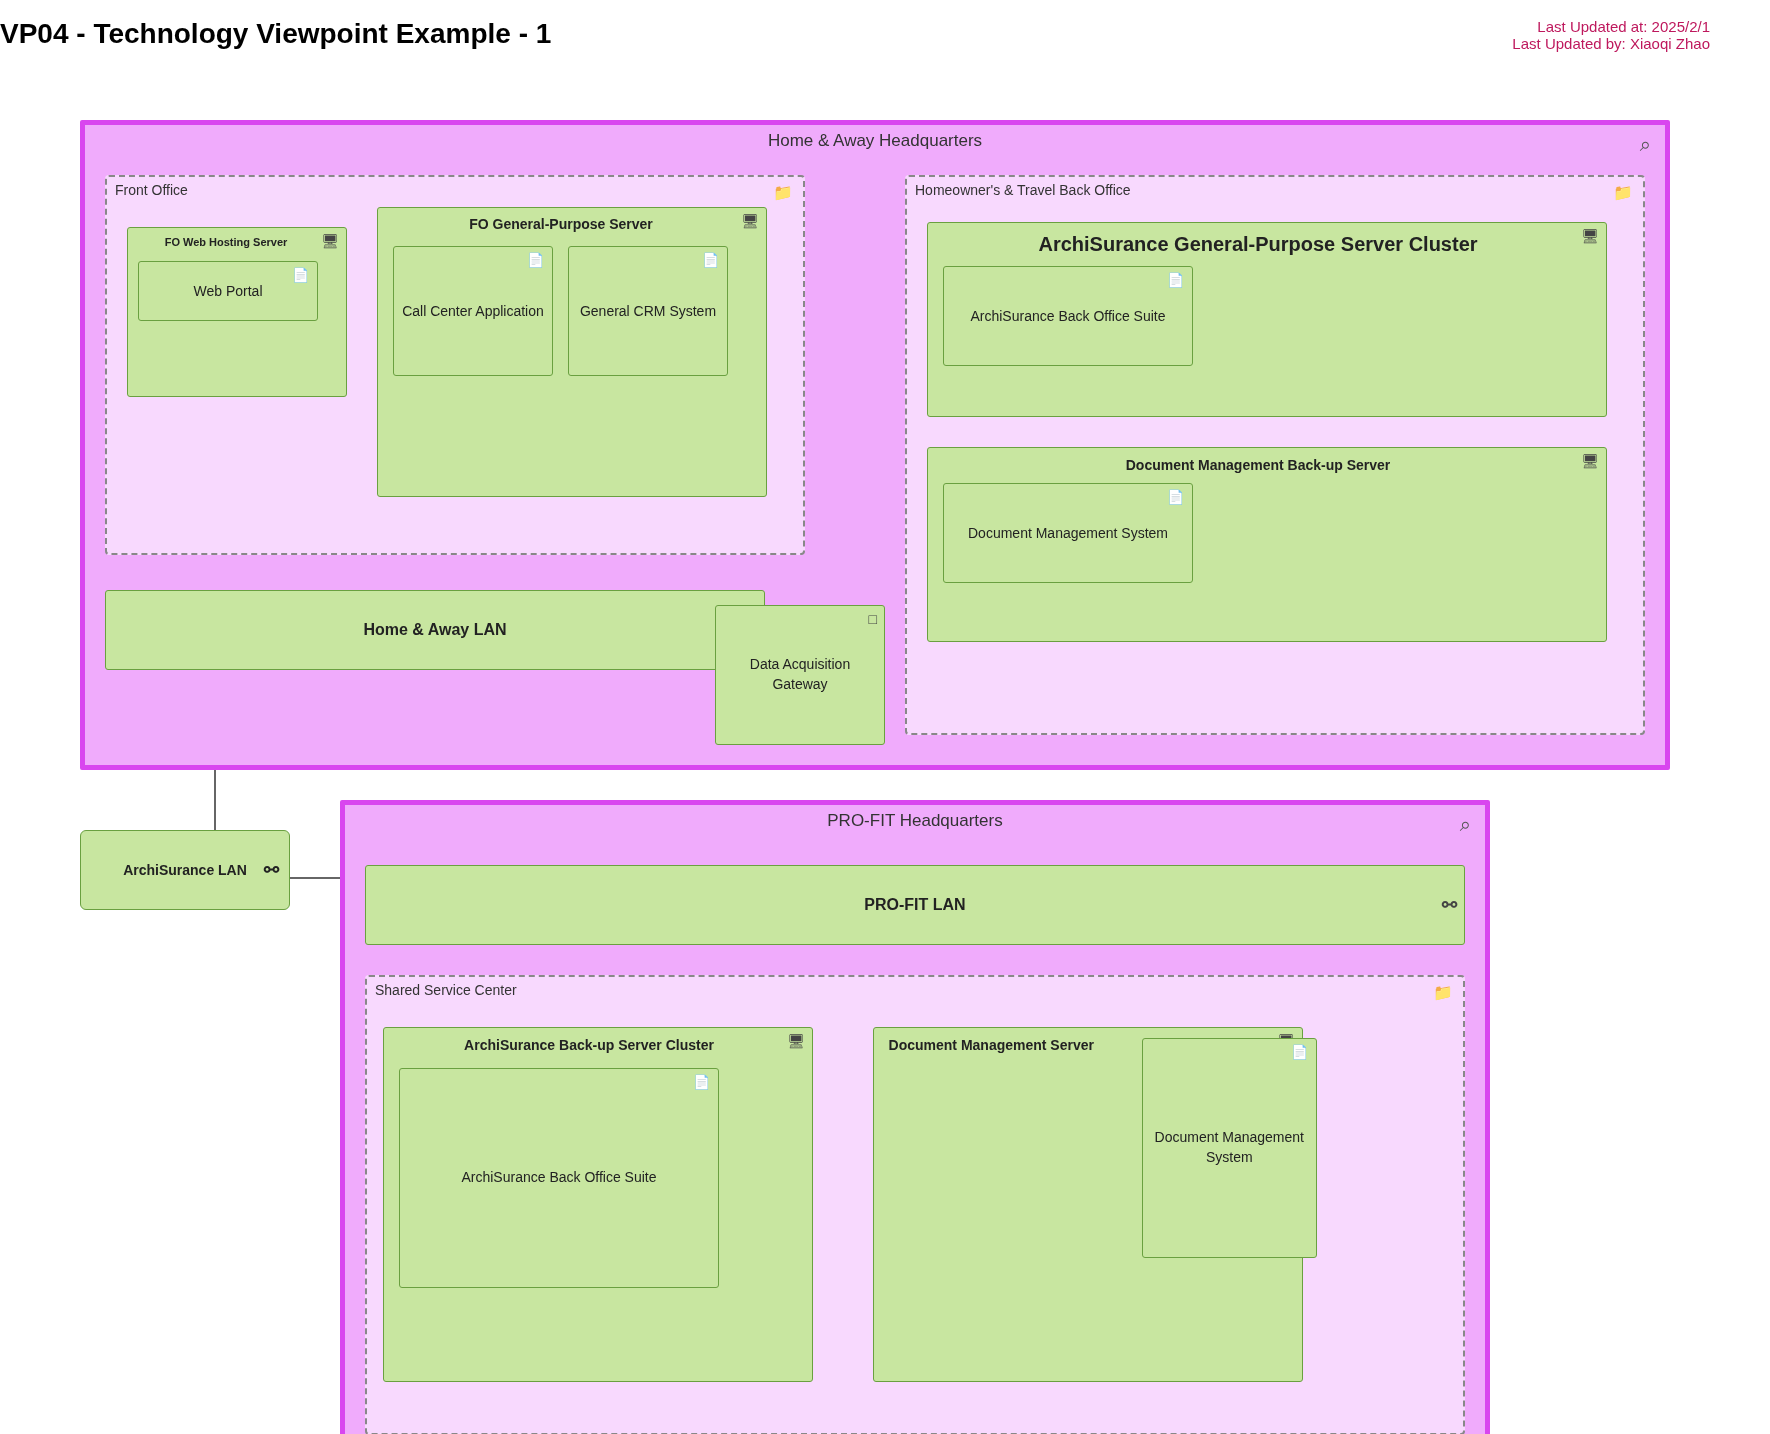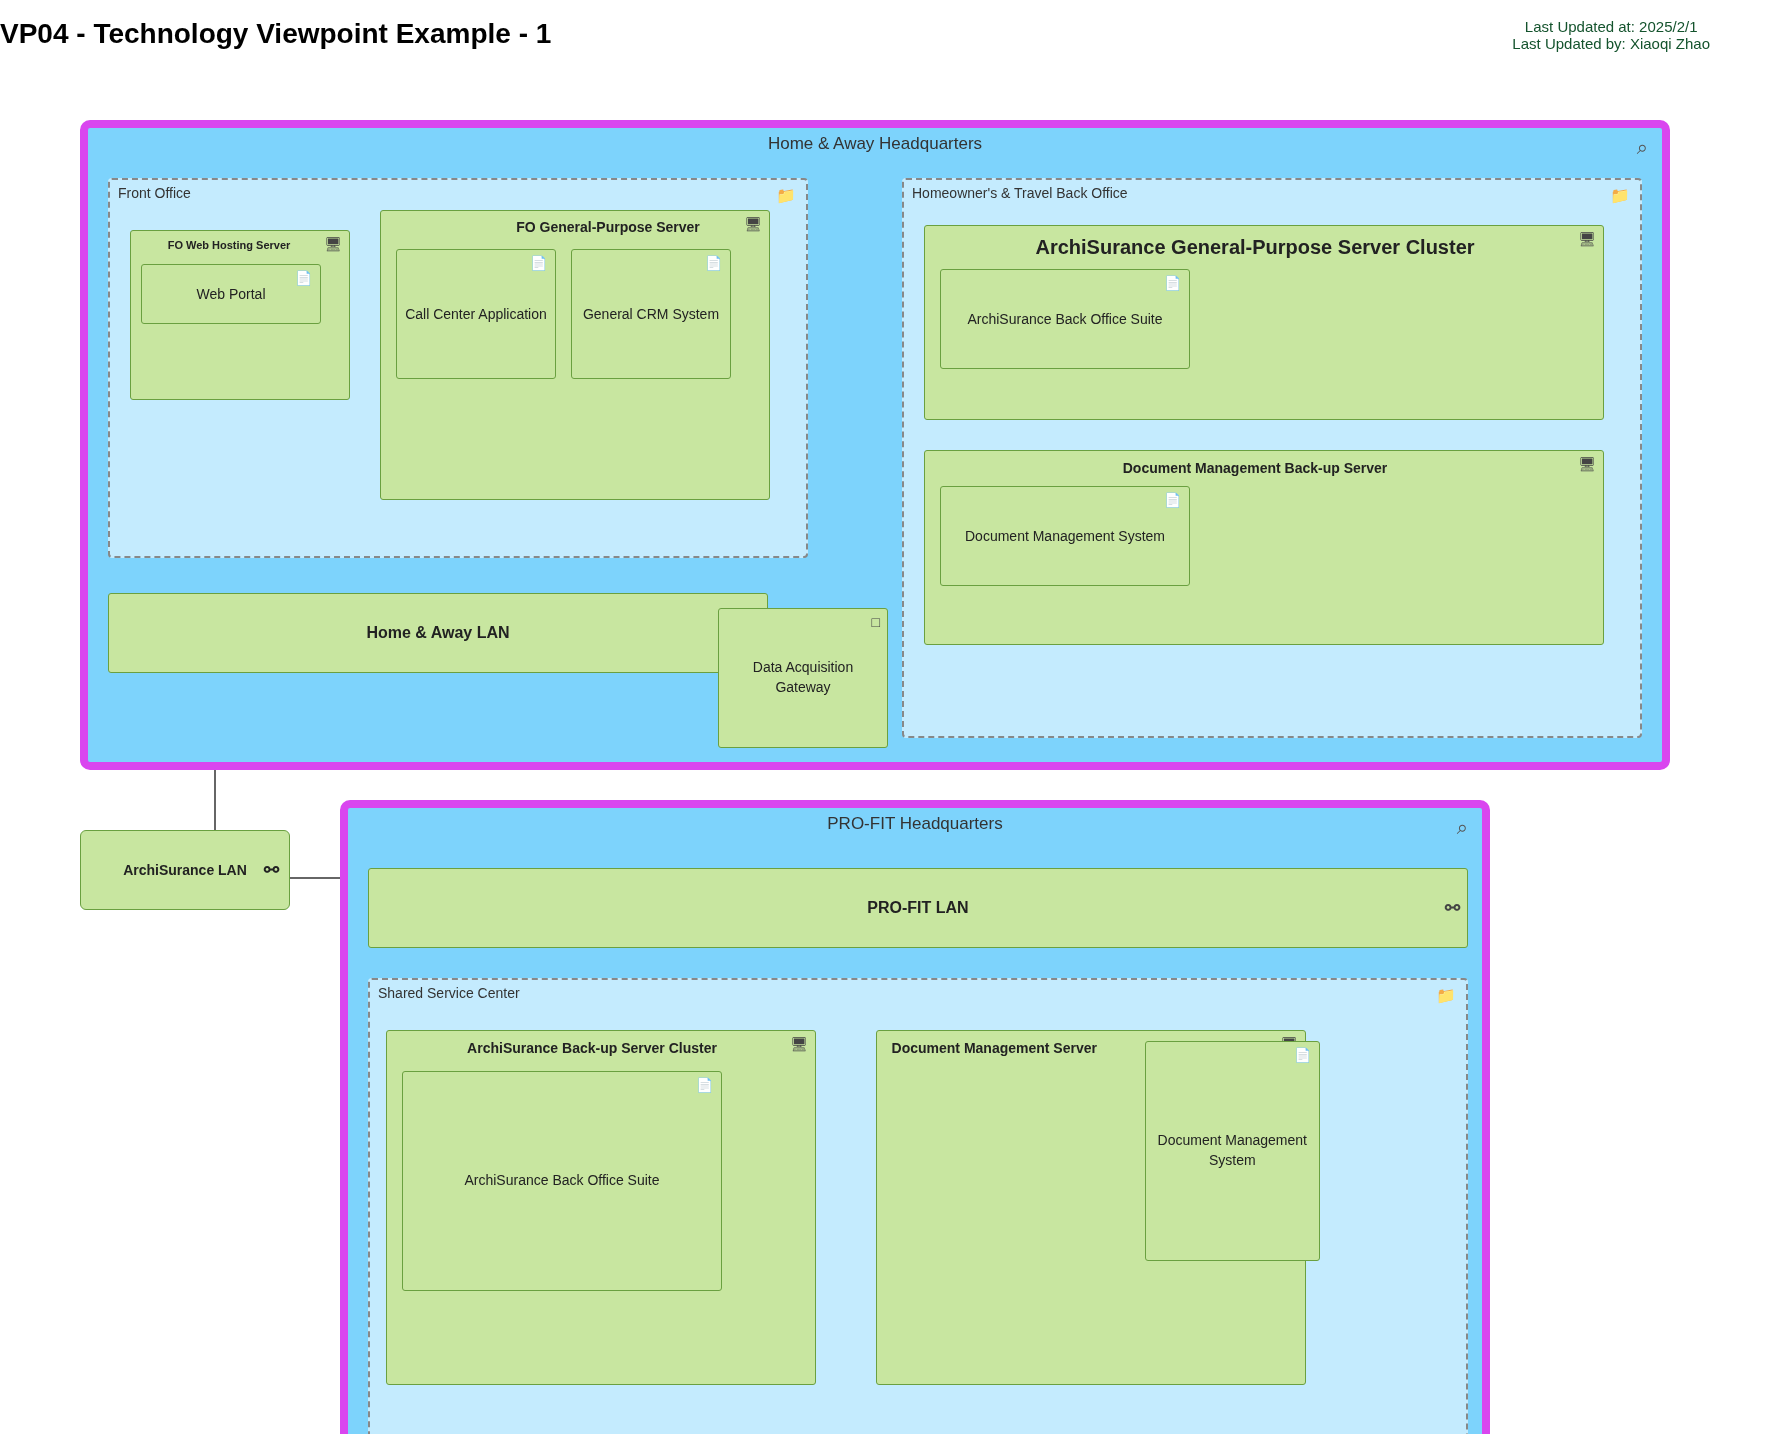--- a/index.html
+++ b/index.html
@@ -16,36 +16,36 @@
       text-align: left;
       font-size: 28px;
       font-weight: bold;
       padding: 18px 0 10px 0;
     }
 
     .meta-info {
       position: absolute;
       top: 18px;
       right: 60px;
-      text-align: center;
+      text-align: right;
       font-size: 15px;
-      color: #14532d;
+      color: #be185d;
     }
 
     .diagram-container {
       position: relative;
       width: 1650px;
       margin: 0 auto;
     }
 
     
     .hq-outer {
-      border: 8px solid #d946ef;
-      background: #7dd3fc;
-      border-radius: 10px;
+      border: 5px solid #d946ef;
+      background: #f0abfc;
+      border-radius: 2px;
       position: relative;
     }
 
     .hq-label {
       font-size: 17px;
       color: #333;
       padding: 6px 12px 0 12px;
       text-align: center;
     }
 
@@ -171,21 +171,21 @@
           <div style="width:100%; padding:7px 30px 4px 8px; font-size:11px; font-weight:bold; line-height:1.3;">FO Web Hosting Server</div>
           <span class="box-icon">🖥</span>
 
           <div class="green-box" style="position:relative; left:10px; top:8px; width:180px; height:60px;">
             <span class="box-icon">📄</span>
             <span>Web Portal</span>
           </div>
         </div>
 
         <div class="green-box" style="left:270px; top:30px; width:390px; height:290px; flex-direction:column; align-items:flex-start; justify-content:flex-start;">
-          <div style="width:100%; padding:8px 30px 4px 8px; font-size:14px; font-weight:bold; text-align:center;margin-left:44px;">FO General-Purpose Server</div>
+          <div style="width:100%; padding:8px 30px 4px 8px; font-size:14px; font-weight:bold; text-align:center;">FO General-Purpose Server</div>
           <span class="box-icon">🖥</span>
           <div style="display:flex; gap:15px; padding:10px 15px;">
 
             <div class="green-box" style="position:relative; width:160px; height:130px;">
               <span class="box-icon">📄</span>
               <span style="padding:6px;line-height:1.3;">Call Center Application</span>
             </div>
 
             <div class="green-box" style="position:relative; width:160px; height:130px;">
               <span class="box-icon">📄</span>

